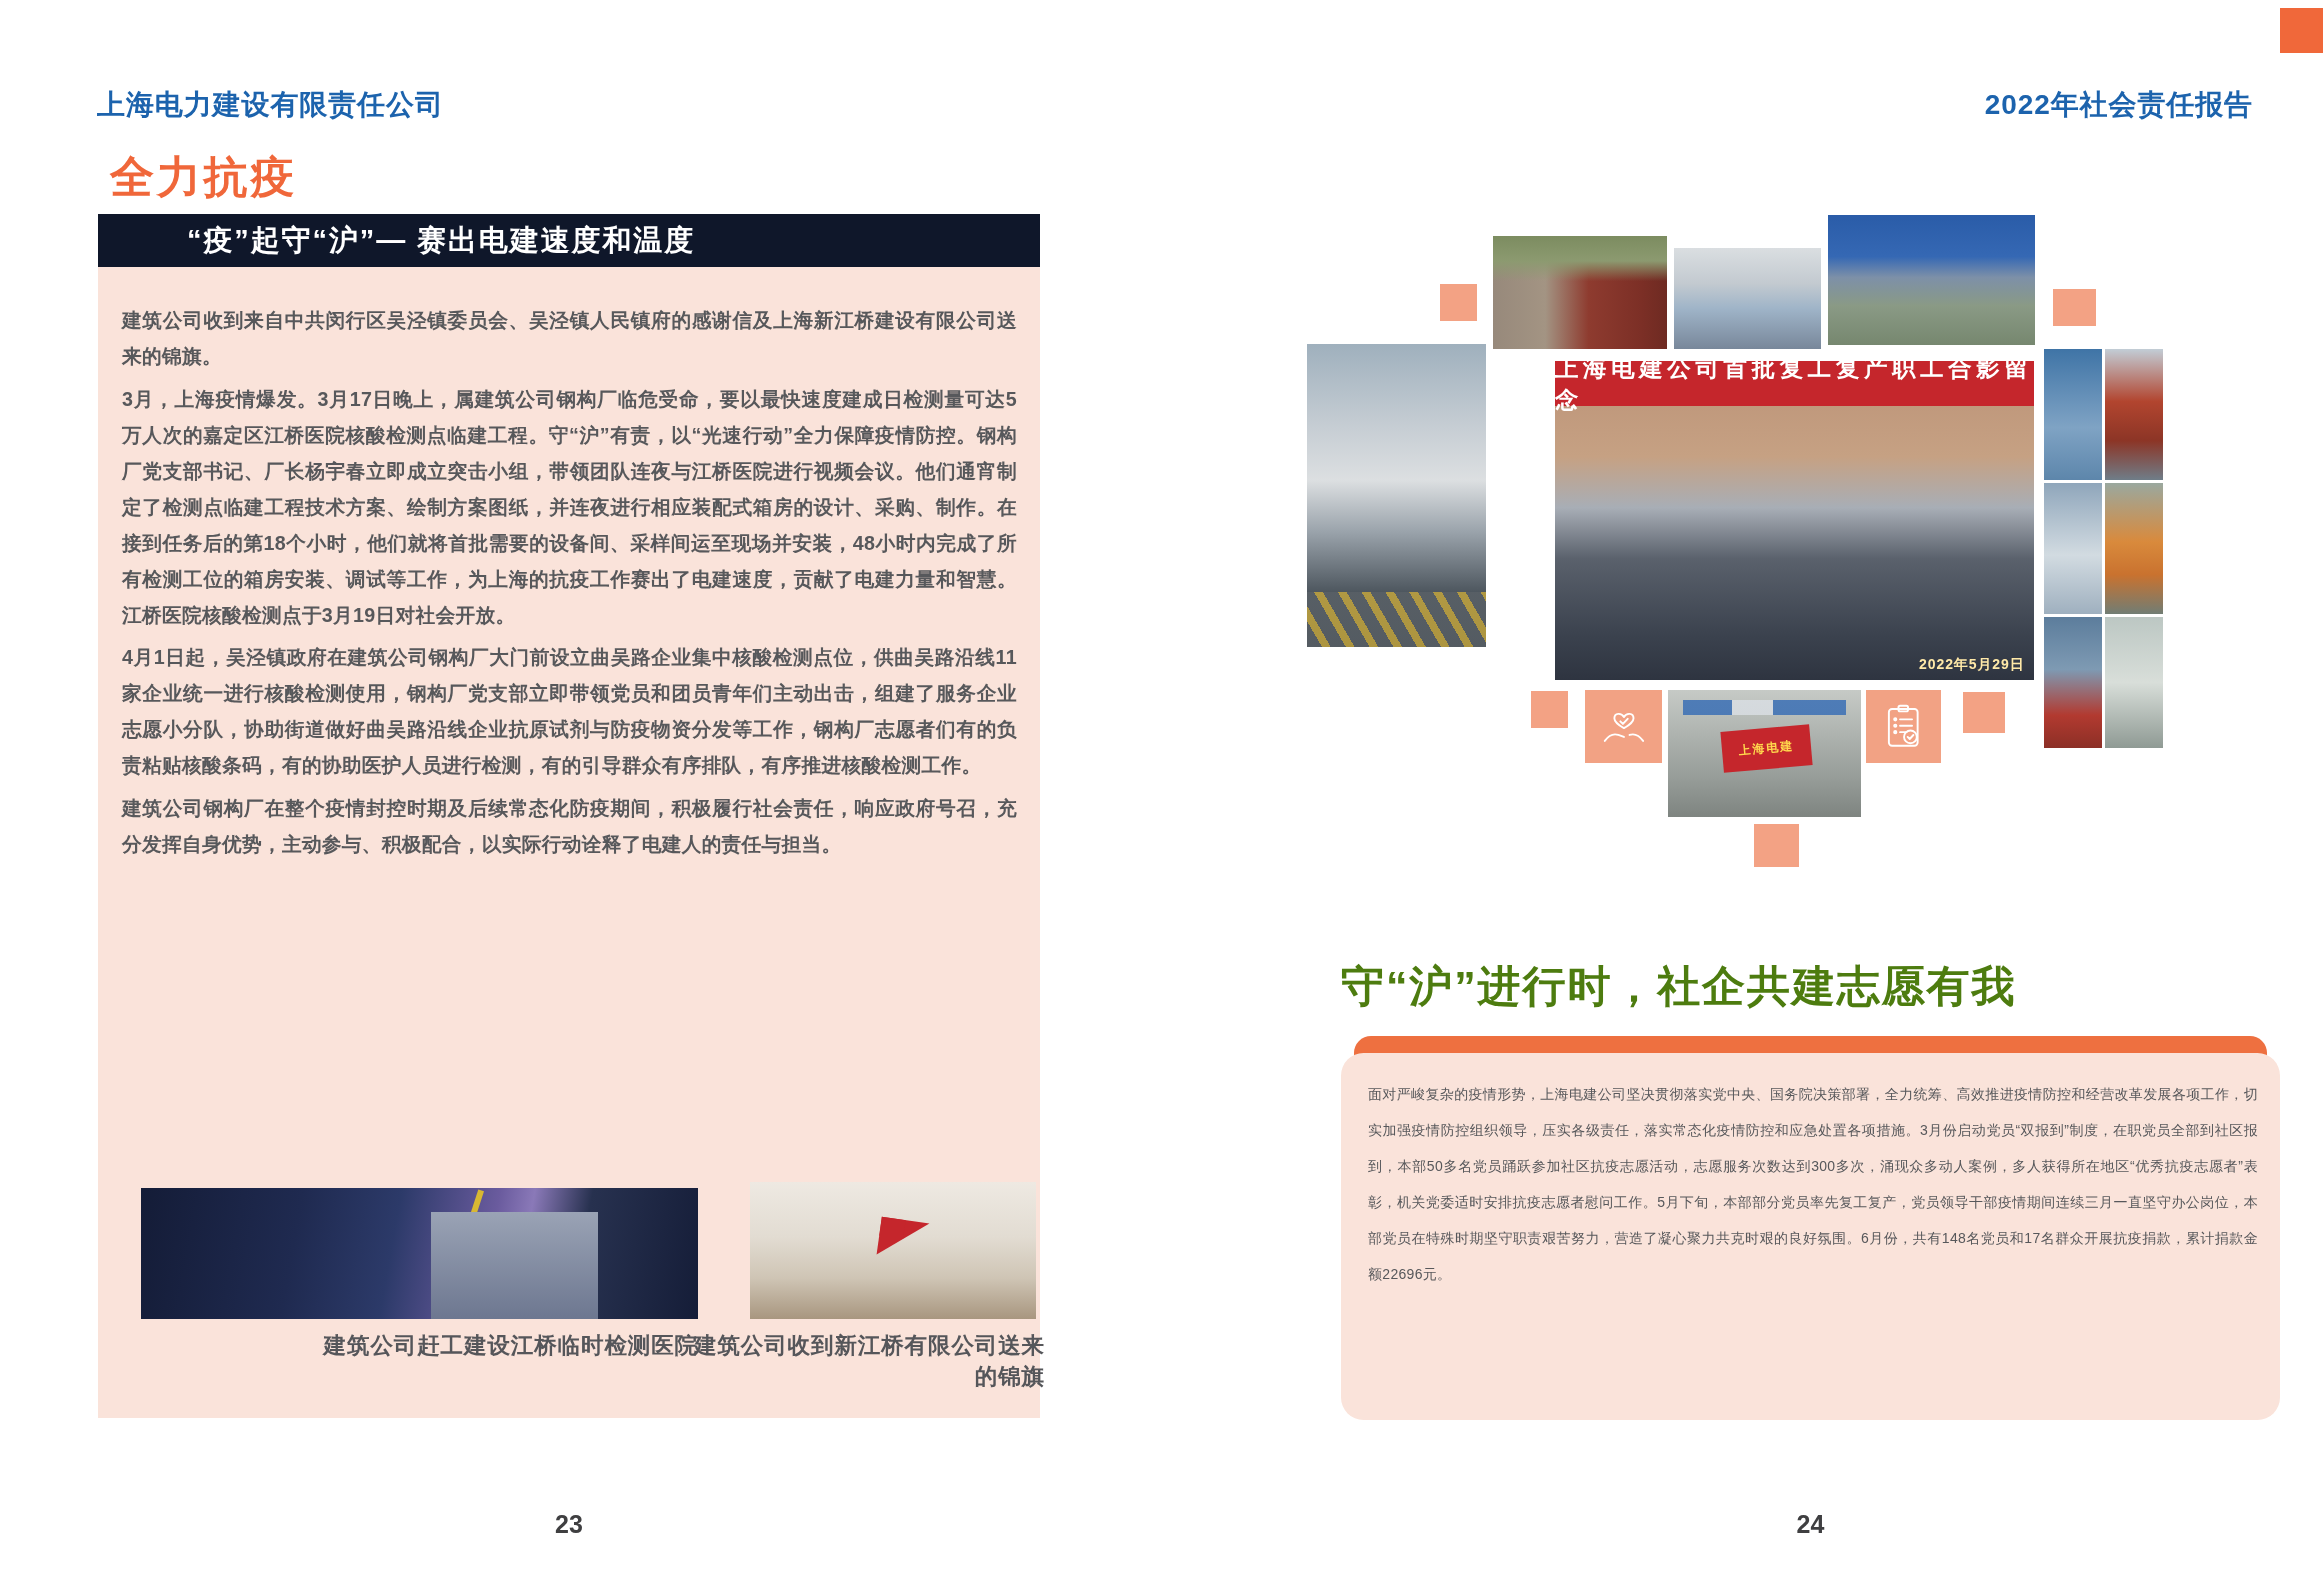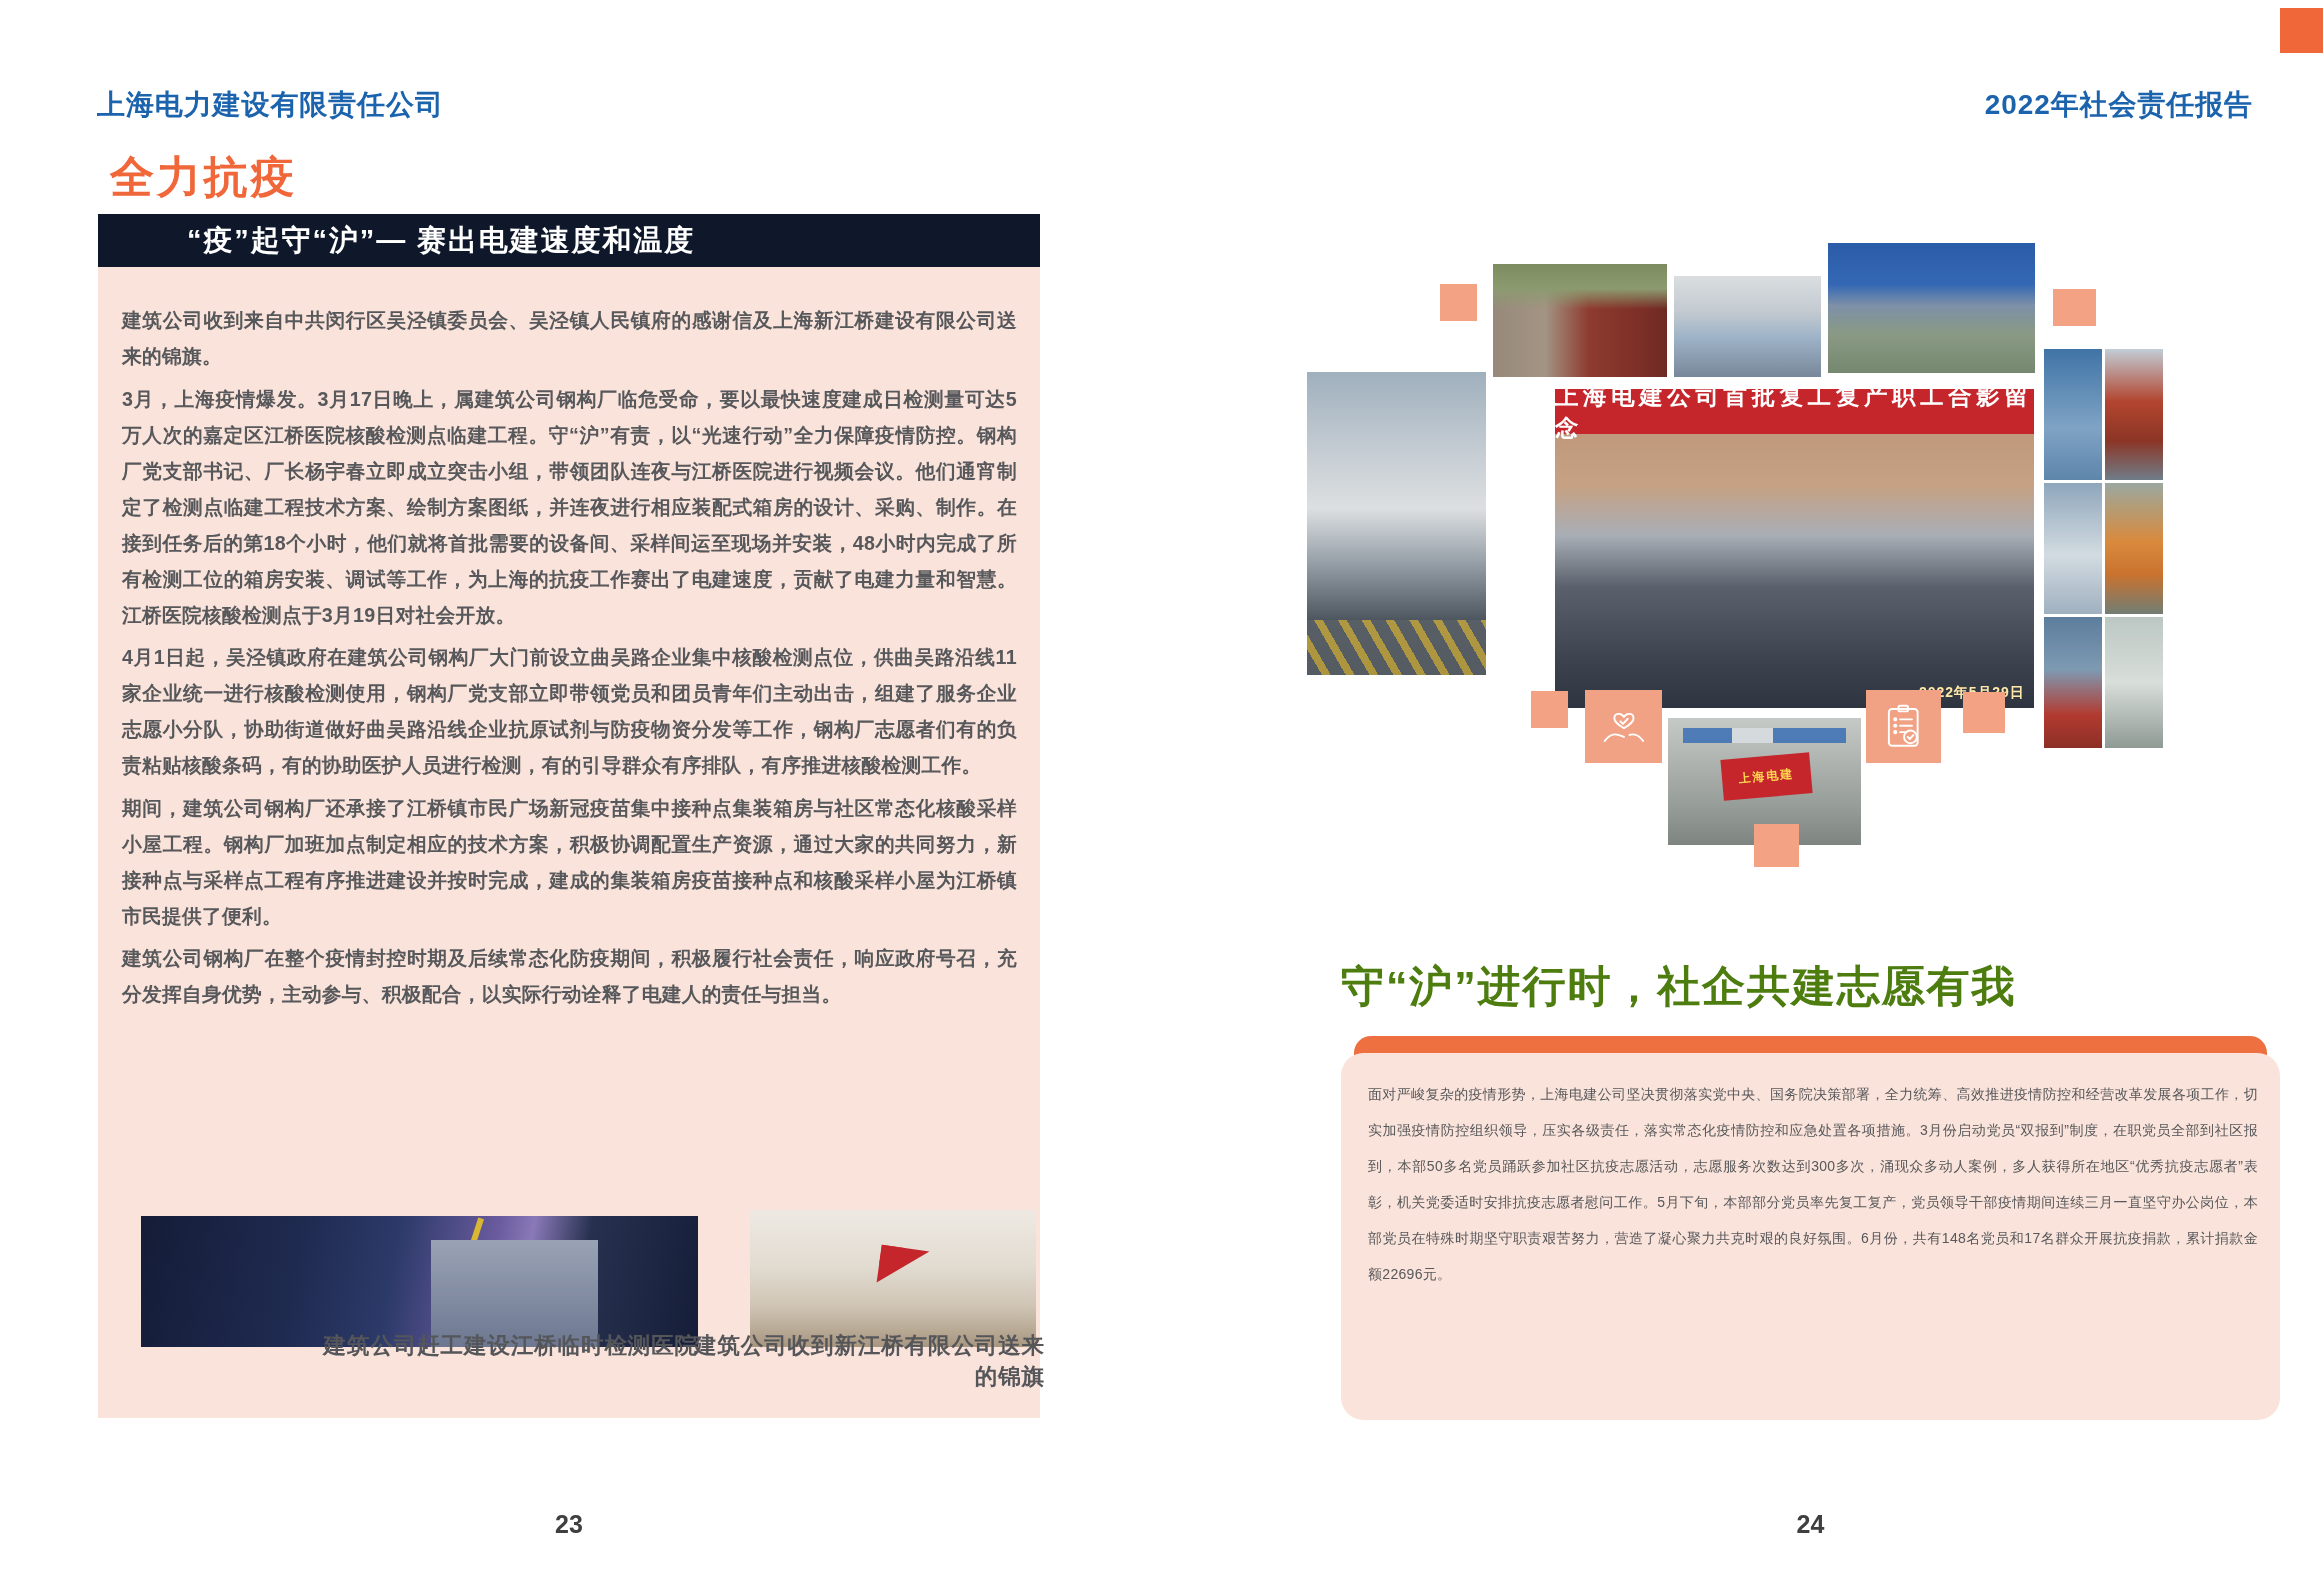--- a/index.html
+++ b/index.html
@@ -13,21 +13,21 @@
   .corner-block{left:2280px;top:7.5px;width:43px;height:45px;background:#f0683a;}
 
   
   .section-title{left:110px;top:148px;font-size:44px;font-weight:800;color:#f0673a;letter-spacing:2.8px;}
   .banner{left:98px;top:214px;width:942px;height:53px;background:#0f172a;}
   .banner span{display:block;padding-left:89px;line-height:53px;font-size:29px;font-weight:800;color:#ffffff;letter-spacing:1.9px;}
   .pink-box{left:98px;top:267px;width:942px;height:1151px;background:#fae3da;}
   .body-text{left:122px;top:302px;width:895px;color:#57585b;font-size:19.7px;line-height:36px;font-weight:600;text-align:justify;letter-spacing:0.3px;}
   .body-text p{margin:0 0 6.6px 0;}
 
-  .photo{background-size:cover;overflow:hidden;margin-top:28px;}
+  .photo{background-size:cover;overflow:hidden;}
   .photo-night{left:141px;top:1188px;width:557px;height:131px;
      background:linear-gradient(100deg,#141c37 0%,#1f2a50 28%,#2c3a69 45%,#6a5b9e 62%,#8a79b8 68%,#27314f 78%,#151d38 100%);}
   .photo-night .crane{position:absolute;left:58%;top:0;width:5.6px;height:70%;background:#d8b832;transform:rotate(18deg);}
   .photo-night .box{position:absolute;right:18%;top:18%;width:30%;height:82%;background:linear-gradient(180deg,#9aa3b5,#6d7790);}
   .photo-pennant{left:750px;top:1182px;width:286px;height:137px;
      background:linear-gradient(180deg,#eee9e2 0%,#e2dcd2 40%,#cfc5b5 70%,#a8967f 100%);}
   .photo-pennant .pennant{position:absolute;left:45%;top:28%;width:0;height:0;border-left:24px solid #c5262c;border-right:24px solid transparent;border-top:19px solid #c5262c;border-bottom:19px solid transparent;transform:rotate(8deg);}
   .caption{font-size:22.5px;font-weight:700;color:#55565a;text-align:right;letter-spacing:0.9px;}
   .cap1{left:141px;top:1330px;width:557px;}
   .cap2{left:689px;top:1330px;width:356px;}
@@ -98,21 +98,20 @@
 
   <div class="abs section-title">全力抗疫</div>
   <div class="abs banner">
     <span>“疫”起守“沪”— 赛出电建速度和温度</span>
   </div>
   <div class="abs pink-box"></div>
   <div class="abs body-text">
     <p>建筑公司收到来自中共闵行区吴泾镇委员会、吴泾镇人民镇府的感谢信及上海新江桥建设有限公司送来的锦旗。</p>
     <p>3月，上海疫情爆发。3月17日晚上，属建筑公司钢构厂临危受命，要以最快速度建成日检测量可达5万人次的嘉定区江桥医院核酸检测点临建工程。守“沪”有责，以“光速行动”全力保障疫情防控。钢构厂党支部书记、厂长杨宇春立即成立突击小组，带领团队连夜与江桥医院进行视频会议。他们通宵制定了检测点临建工程技术方案、绘制方案图纸，并连夜进行相应装配式箱房的设计、采购、制作。在接到任务后的第18个小时，他们就将首批需要的设备间、采样间运至现场并安装，48小时内完成了所有检测工位的箱房安装、调试等工作，为上海的抗疫工作赛出了电建速度，贡献了电建力量和智慧。江桥医院核酸检测点于3月19日对社会开放。</p>
     <p>4月1日起，吴泾镇政府在建筑公司钢构厂大门前设立曲吴路企业集中核酸检测点位，供曲吴路沿线11家企业统一进行核酸检测使用，钢构厂党支部立即带领党员和团员青年们主动出击，组建了服务企业志愿小分队，协助街道做好曲吴路沿线企业抗原试剂与防疫物资分发等工作，钢构厂志愿者们有的负责粘贴核酸条码，有的协助医护人员进行检测，有的引导群众有序排队，有序推进核酸检测工作。</p>
-    <p>期间，建筑公司钢构厂还承接了江桥镇市民广场新冠疫苗集中接种点集装箱房与社区常态化核酸采样小屋工程。钢构厂加班加点制定相应的技术方案，积极协调配置生产资源，通过大家的共同努力，新接种点与采样点工程有序推进建设并按时完成，建成的集装箱房疫苗接种点和核酸采样小屋为江桥镇市民提供了便利。</p>
     <p>建筑公司钢构厂在整个疫情封控时期及后续常态化防疫期间，积极履行社会责任，响应政府号召，充分发挥自身优势，主动参与、积极配合，以实际行动诠释了电建人的责任与担当。</p>
   </div>
 
   <div class="abs photo photo-night">
     <div class="crane"></div>
     <div class="box"></div>
   </div>
   <div class="abs photo photo-pennant">
     <div class="pennant"></div>
   </div>

